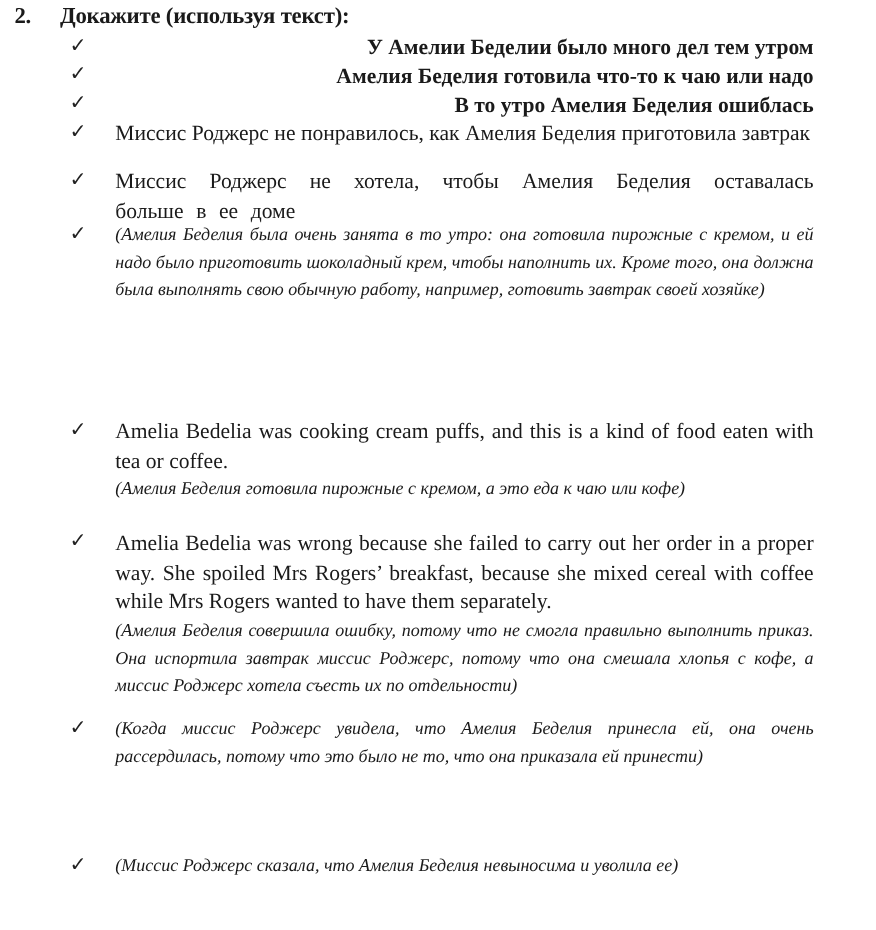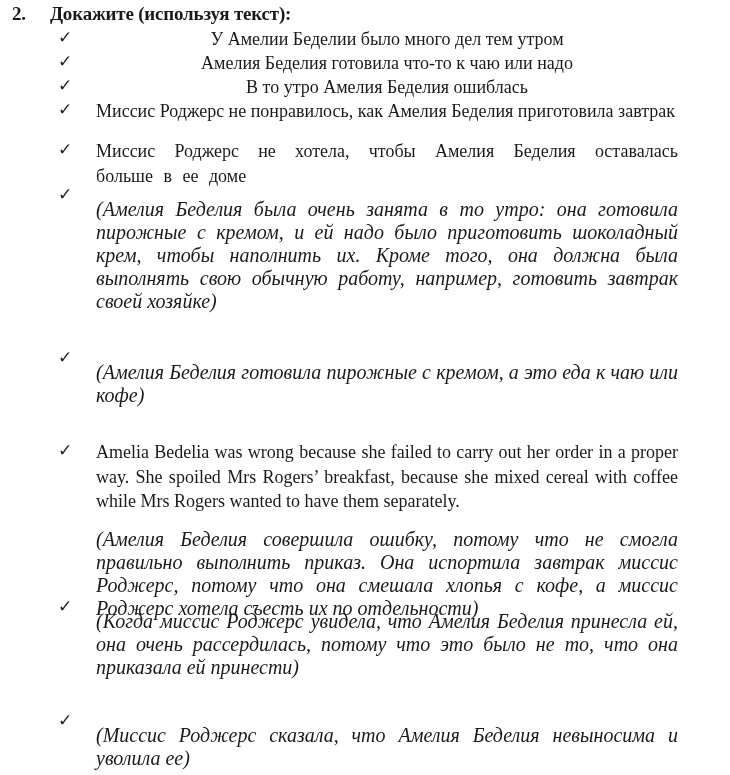--- a/index.html
+++ b/index.html
@@ -16,24 +16,24 @@
   .item { position: absolute; left: 0; width: 730px; }
   .check {
     position: absolute; left: 58px; font-size: 17px; color: #222;
   }
   .txt {
     position: absolute; left: 96px; width: 582px;
     font-size: 18px; line-height: 24.5px; text-align: justify;
   }
   .txt .en { display: block; }
   .txt .tr {
-    display: block; font-style: italic; font-size: 20px; line-height: 23px;
-    margin-top: 14px;
+    display: block; font-style: italic; font-size: 15px; line-height: 23px;
+    margin-top: 1px;
   }
-  .short { text-align: center; }
+  .short { text-align: right; font-weight: bold; }
 </style>
 </head>
 <body>
 
 <div class="heading">
   <span class="num">2.</span><span>Докажите (используя текст):</span>
 </div>
 
 <div class="item" style="top:27px">
   <span class="check">✓</span>
@@ -59,20 +59,21 @@
 <div class="item" style="top:184px">
   <span class="check">✓</span>
   <div class="txt">
     <span class="tr">(Амелия Беделия была очень занята в то утро: она готовила пирожные с кремом, и ей надо было приготовить шоколадный крем, чтобы наполнить их. Кроме того, она должна была выполнять свою обычную работу, например, готовить завтрак своей хозяйке)</span>
   </div>
 </div>
 
 <div class="item" style="top:347px">
   <span class="check">✓</span>
   <div class="txt">
+    <span class="en">Amelia Bedelia was cooking cream puffs, and this is a kind of food eaten with tea or coffee.</span>
     <span class="tr">(Амелия Беделия готовила пирожные с кремом, а это еда к чаю или кофе)</span>
   </div>
 </div>
 
 <div class="item" style="top:440px">
   <span class="check">✓</span>
   <div class="txt">
     <span class="en">Amelia Bedelia was wrong because she failed to carry out her order in a proper way. She spoiled Mrs Rogers’ breakfast, because she mixed cereal with coffee while Mrs Rogers wanted to have them separately.</span>
     <span class="tr">(Амелия Беделия совершила ошибку, потому что не смогла правильно выполнить приказ. Она испортила завтрак миссис Роджерс, потому что она смешала хлопья с кофе, а миссис Роджерс хотела съесть их по отдельности)</span>
   </div>

